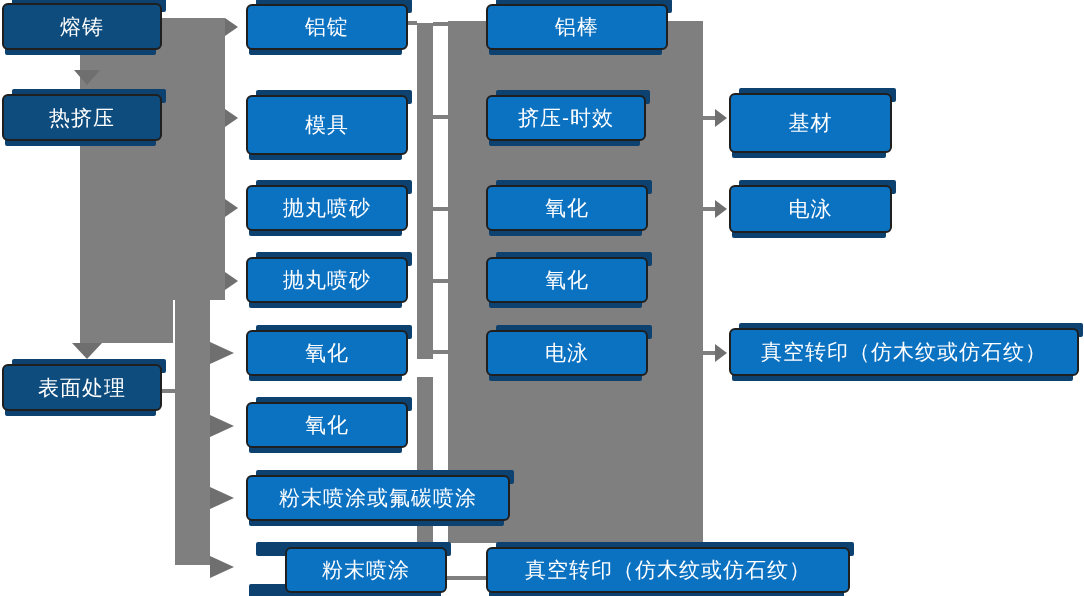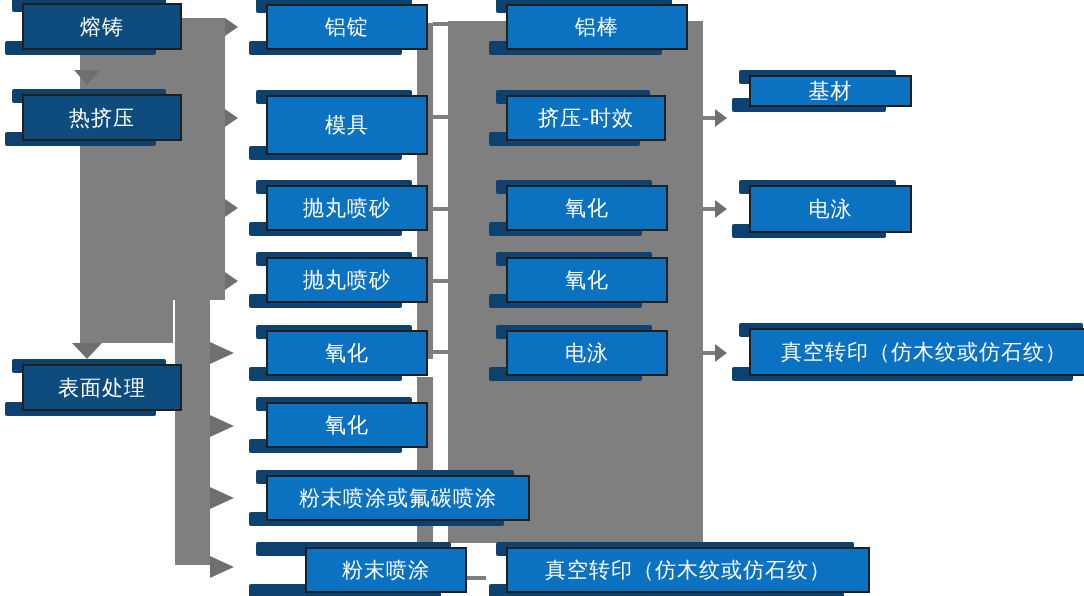--- a/index.html
+++ b/index.html
@@ -26,25 +26,24 @@
   .node{position:absolute;}
   .acc{position:absolute;z-index:0;background:var(--accent-navy);border-radius:2px;}
   .acc-t{left:10px;right:-4px;top:-5px;height:14px;}
   .acc-b{left:3px;right:6px;bottom:-5px;height:14px;}
   .node .body{
     position:relative;z-index:1;
     width:100%;height:100%;box-sizing:border-box;
     display:flex;align-items:center;justify-content:center;
     background:var(--box-blue);
     border:2px solid var(--outline-dark);
-    border-radius:0;
+    border-radius:6px;
     color:var(--text-white);
     font-size:21px;font-weight:500;letter-spacing:1px;
     white-space:nowrap;
-    margin-left:20px;
   }
   .node.c1 .body{background:var(--box-dark-blue);}
 </style>
 </head>
 <body>
 
 <div class="canvas">
 
   <svg class="wires" width="1084" height="596" viewBox="0 0 1084 596">
 
@@ -202,21 +201,21 @@
       </b>
   </div>
   <div class="node c3" style="left:486px;top:547px;width:364px;height:46px;">
     <i class="acc acc-t"></i>
       <i class="acc acc-b"></i>
     <b class="body">
         <span>真空转印（仿木纹或仿石纹）</span>
       </b>
   </div>
 
-  <div class="node c4" style="left:729px;top:75px;width:163px;height:32px;">
+  <div class="node c4" style="left:729px;top:93px;width:163px;height:60px;">
     <i class="acc acc-t"></i>
       <i class="acc acc-b"></i>
     <b class="body">
         <span>基材</span>
       </b>
   </div>
   <div class="node c4" style="left:729px;top:185px;width:163px;height:48px;">
     <i class="acc acc-t"></i>
       <i class="acc acc-b"></i>
     <b class="body">

